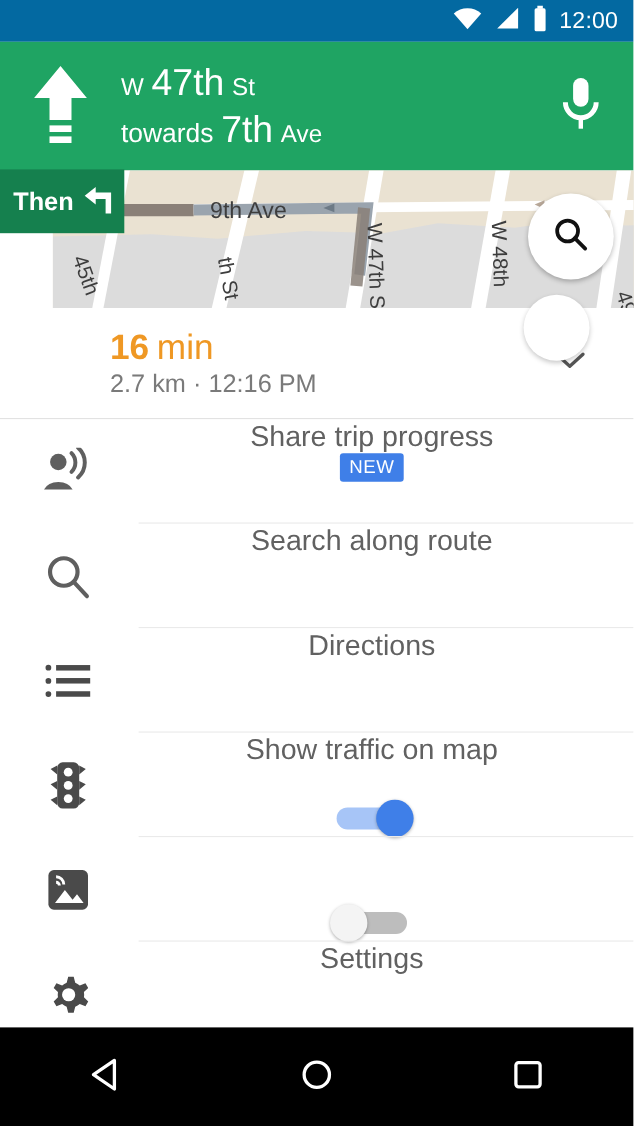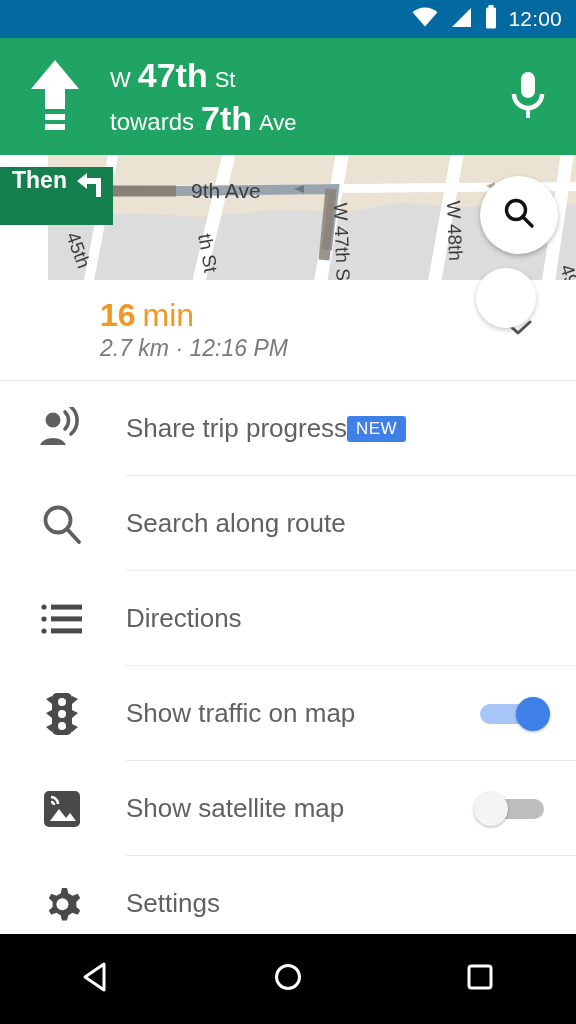--- a/index.html
+++ b/index.html
@@ -25,35 +25,35 @@
   .nav-header {
     position:absolute; top:38px; left:0; width:576px; height:117px;
     background:#1fa463;
     display:flex; align-items:center;
   }
   .maneuver-icon { width:110px; display:flex; justify-content:center; align-items:center; }
   .instr { flex:1; display:flex; flex-direction:column; justify-content:center; gap:4px; }
   .instr-line1 { color:#ffffff; display:flex; align-items:baseline; }
   .instr-line2 { color:#ffffff; display:flex; align-items:baseline; }
   .sm { font-size:22px; font-weight:400; }
-  .lg { font-size:34px; font-weight:700; }
+  .lg { font-size:34px; font-weight:400; }
   .md { font-size:24px; font-weight:400; }
   .sp { display:inline-block; width:7px; }
   .mic-btn { width:96px; display:flex; justify-content:center; align-items:center; }
 
   
   .map {
     position:absolute; top:155px; left:0; width:576px; height:125px;
     overflow:hidden; background:#e8e3d9;margin-left:48px;
   }
   .map-svg { position:absolute; top:0; left:0; }
 
   .then-banner {
-    position:absolute; top:167px; left:0; width:113px; height:58px;
-    background:#15804e; display:flex; align-items:flex-start; gap:6px;
+    position:absolute; top:154px; left:0; width:113px; height:58px;
+    background:#15804e; display:flex; align-items:center; gap:6px;
     padding-left:12px; z-index:6;
   }
   .then-label { color:#ffffff; font-size:23px; font-weight:700; }
 
   .search-fab {
     position:absolute; right:18px; top:176px;
     width:78px; height:78px; border-radius:50%;
     background:#ffffff; z-index:7;
     display:flex; align-items:center; justify-content:center;
     box-shadow:0 2px 5px rgba(0,0,0,0.28);
@@ -70,30 +70,30 @@
     position:absolute; top:280px; left:0; width:576px; height:654px;
     background:#ffffff;
   }
   .eta-row {
     height:100px; display:flex; align-items:center;
     padding:0 28px 0 100px; position:relative;
   }
   .eta-text { display:flex; flex-direction:column; gap:2px; }
   .eta-main { font-size:32px; color:#ef9824; font-weight:400; line-height:1.1; }
   .eta-main b { font-weight:700; }
-  .eta-sub { font-size:23px; color:#7a7a7a;font-style:italic; }
+  .eta-sub { font-size:23px; color:#7a7a7a; }
   .chevron-btn {
     position:absolute; right:40px; top:50%; transform:translateY(-50%);
     width:36px; height:36px; display:flex; align-items:center; justify-content:center;
   }
   .full-divider { height:1px; background:#e2e2e2; width:100%; }
 
   .menu-row {
     position:relative; height:95px; display:flex; align-items:center;
-    padding-left:126px; padding-right:26px;
+    padding-left:126px; padding-right:26px;flex-direction:column;
   }
   .row-icon {
     position:absolute; left:36px; top:50%; transform:translateY(-50%);
     width:52px; height:52px; display:flex; align-items:center; justify-content:center;
   }
   .row-label { font-size:26px; color:#616161; font-weight:400; }
   .badge-new {
     background:#3f7fe8; color:#fff;
     font-size:17px; padding:4px 9px 5px; border-radius:3px;
     letter-spacing:0.4px; line-height:1;
@@ -319,21 +319,20 @@
 
     <div class="menu-row">
       <span class="row-icon">
         <svg width="44" height="44" viewBox="0 0 44 44">
           <rect x="4" y="4" width="36" height="36" rx="5" fill="#4a4a4a"></rect>
           <path d="M10 34 L19 22 L26 31 L30 26 L36 34 Z" fill="#ffffff"></path>
           <path d="M11 10 a7 7 0 0 1 7 7" fill="none" stroke="#ffffff" stroke-width="2.6"></path>
           <path d="M11 15 a3 3 0 0 1 3 3" fill="none" stroke="#ffffff" stroke-width="2.6"></path>
         </svg>
       </span>
-      <span class="row-label">Show satellite map</span>
       <span class="spacer"></span>
       <span class="toggle off">
         <span class="track"></span>
         <span class="thumb"></span>
       </span>
       <div class="row-divider"></div>
     </div>
 
     <div class="menu-row">
       <span class="row-icon">

